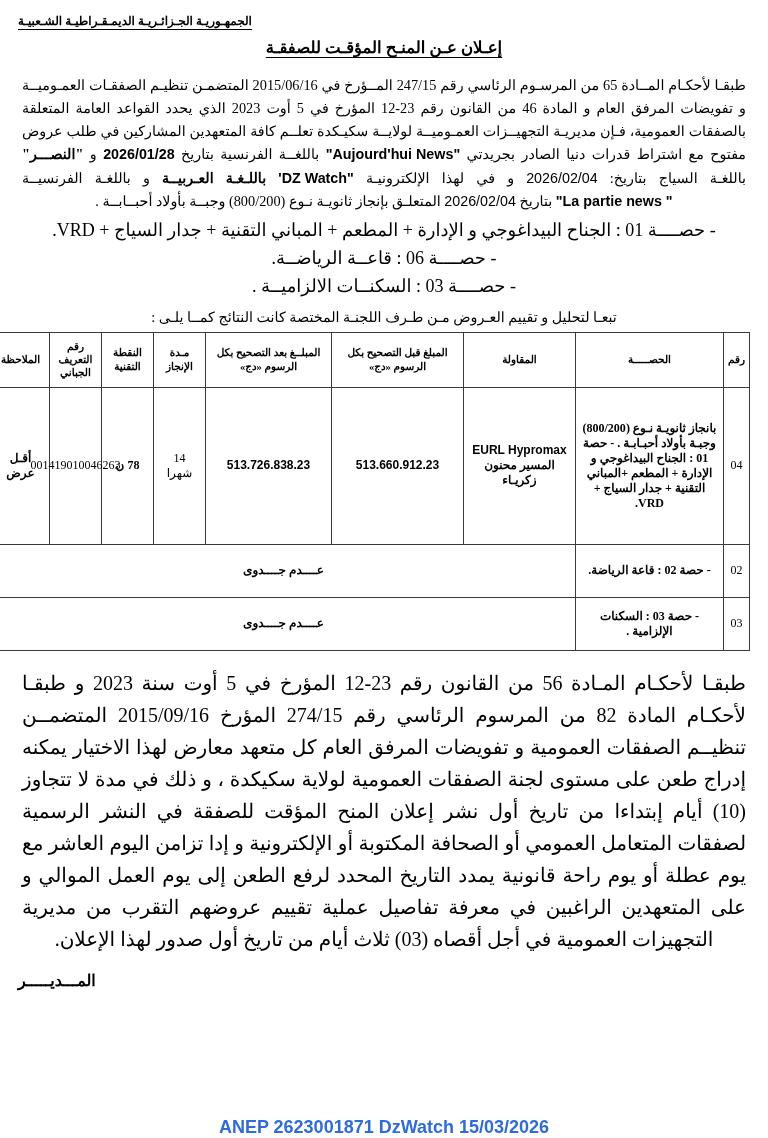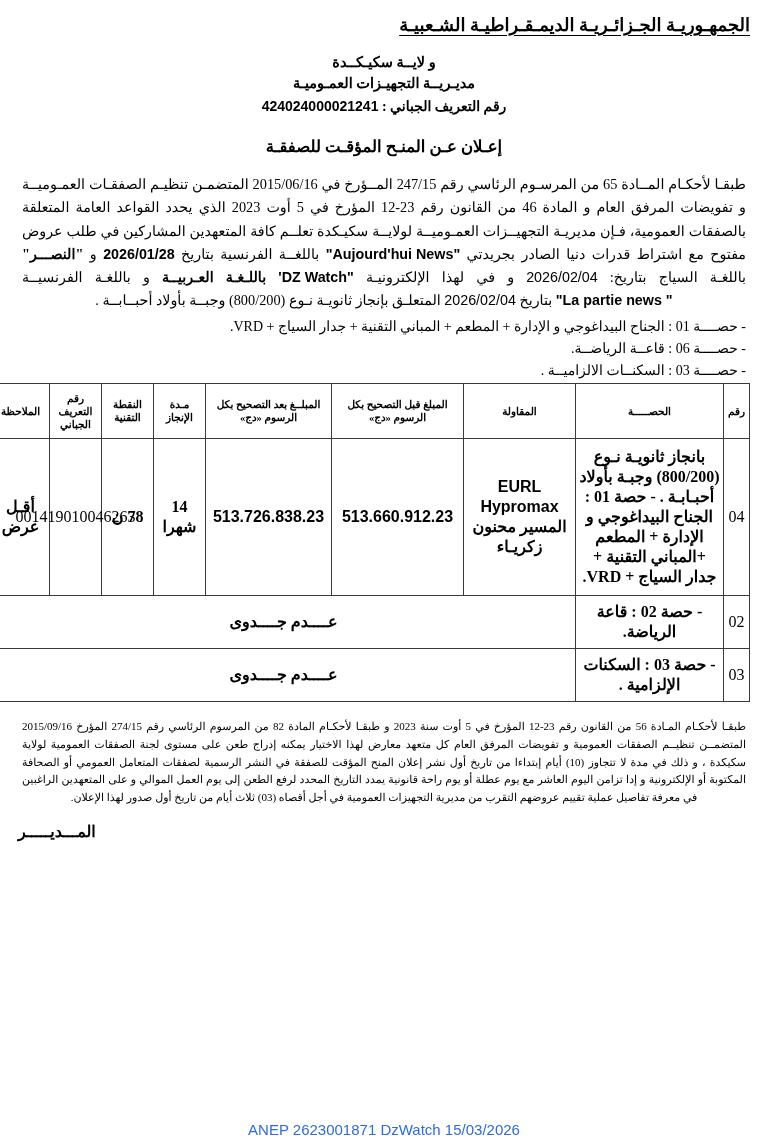--- a/index.html
+++ b/index.html
@@ -18,23 +18,23 @@
   .page {
     position: relative;
     width: 768px;
     height: 1138px;
     box-sizing: border-box;
     padding: 0 18px;
   }
 
   
   .doc-title {
-    text-align: right;
-    font-weight: bold;
-    font-size: 18px;
+    text-align: left;
+    font-weight: bold;
+    font-size: 12px;
     letter-spacing: 0.5px;
     margin-top: 14px;
     text-decoration: underline;
     text-underline-offset: 4px;
   }
   .header-lines {
     text-align: center;
     margin-top: 16px;
     line-height: 1.45;
   }
@@ -46,45 +46,46 @@
   .header-lines .hl-tax {
     font-weight: bold;
     font-size: 14px;
     margin-top: 2px;
   }
 
   .main-title {
     text-align: center;
     font-weight: bold;
     font-size: 16.5px;
-    margin-top: 20px;
+    margin-top: 9px;
+    text-decoration: underline;
     text-underline-offset: 4px;
     letter-spacing: 0.3px;
   }
 
   
   .para {
     font-size: 14.3px;
     line-height: 1.62;
     text-align: justify;
     text-align-last: center;
     margin: 16px 4px 0 4px;
   }
   .para b, .para .bold { font-weight: bold; }
   .ltr {
     direction: ltr;
     unicode-bidi: isolate;
     display: inline-block;
     font-family: "Liberation Sans", sans-serif;
   }
   .lots {
-    font-size: 14px;
+    font-size: 18px;
     line-height: 1.55;
     margin: 4px 4px 0 4px;
-    text-align: right;
+    text-align: center;
   }
   .lots .lot-line { display: block; }
   .results-line {
     font-size: 14.3px;
     margin: 8px 4px 6px 4px;
     text-align: center;
   }
 
   
   table.results {
@@ -93,21 +94,21 @@
     table-layout: fixed;
     margin-top: 2px;
     direction: rtl;
   }
   table.results th,
   table.results td {
     border: 1px solid #3a3a3a;
     text-align: center;
     vertical-align: middle;
     padding: 2px 3px;
-    font-size: 16px;
+    font-size: 12px;
     line-height: 1.25;
   }
   table.results th {
     font-weight: bold;
     font-size: 10.5px;
     height: 50px;
   }
   .col-num     { width: 26px; }
   .col-lot     { width: 148px; }
   .col-firm    { width: 112px; }
@@ -136,21 +137,21 @@
     direction: ltr;
     display: block;
   }
   td.cell-amount {
     font-family: "Liberation Sans", sans-serif;
     font-weight: bold;
     font-size: 12.5px;
     direction: ltr;
   }
   td.cell-dur {
-    font-weight: bold;
+    font-weight: normal;
     font-size: 12.5px;
     line-height: 1.25;
   }
   td.cell-tech { font-weight: bold; font-size: 12.5px; }
   .tax-wrap {
     height: 150px;
     display: flex;
     align-items: center;
     justify-content: center;
   }
@@ -159,21 +160,21 @@
     font-weight: bold;
     font-size: 13.5px;
     letter-spacing: 3px;
     text-align: center;
   }
   .row-tall td { height: 152px; }
   .row-short td { height: 48px; }
 
   
   .closing {
-    font-size: 11px;
+    font-size: 20px;
     line-height: 1.6;
     text-align: justify;
     text-align-last: center;
     margin: 16px 4px 0 4px;
   }
   .signature {
     margin-top: 16px;
     font-weight: bold;
     font-size: 16px;
     padding-right: 86px;
@@ -182,40 +183,32 @@
   }
 
   
   .footer {
     position: absolute;
     left: 0;
     right: 0;
     bottom: 14px;
     text-align: center;
     font-family: "Liberation Sans", sans-serif;
-    font-weight: normal;
-    font-size: 15px;
+    font-weight: bold;
+    font-size: 18px;
     direction: ltr;
   }
 </style>
 </head>
 <body>
 
 <div class="page">
 
   <div class="doc-title">الجمهـوريـة الجـزائـريـة الديمـقـراطيـة الشـعبيـة</div>
 
-  <div class="header-lines">
-    <div class="hl">و لايــة سكيـكــدة</div>
-    <div class="hl">مديـريــة  التجهيـزات العمـوميـة</div>
-    <div class="hl-tax">
-      <span>رقم التعريف الجباني :</span>
-      <span class="ltr">424024000021241</span>
-    </div>
-  </div>
 
   <div class="main-title">إعـلان  عـن المنـح المؤقـت للصفقـة</div>
 
   <div class="para">
     <span>طبقـا  لأحكـام المــادة 65 من المرسـوم الرئاسي رقم 247/15 المــؤرخ في 2015/06/16 المتضمـن</span>
     <span>تنظيـم الصفقـات العمـوميــة  و تفويضات المرفق العام و المادة 46 من القانون رقم 23-12 المؤرخ في 5 أوت 2023</span>
     <span>الذي يحدد القواعد العامة المتعلقة بالصفقات العمومية، فـإن مديريـة التجهيــزات العمـوميــة لولايــة سكيـكدة تعلــم</span>
     <span>كافة المتعهدين المشاركين في طلب عروض مفتوح مع اشتراط قدرات دنيا الصادر بجريدتي</span>
     <b class="ltr">"Aujourd'hui News"</b>
     <span>باللغــة الفرنسية بتاريخ</span>
@@ -234,20 +227,21 @@
     <span class="ltr">2026/02/04</span>
     <span>المتعلـق بإنجاز ثانويـة نـوع (800/200) وجبــة بأولاد أحبــابــة .</span>
   </div>
 
   <div class="lots">
     <span class="lot-line">- حصــــة 01 : الجناح البيداغوجي و الإدارة + المطعم + المباني التقنية + جدار السياج  + VRD.</span>
     <span class="lot-line">- حصــــة 06 : قاعــة الرياضــة.</span>
     <span class="lot-line">- حصــــة 03 : السكنــات الالزاميــة .</span>
   </div>
 
+  <div class="results-line">تبعـا لتحليل و تقييم العـروض مـن طـرف اللجنـة المختصة كانت النتائج كمــا يلـى :</div>
 
   <table class="results">
     <colgroup>
       <col class="col-num">
         <col class="col-lot">
         <col class="col-firm">
       <col class="col-before">
         <col class="col-after">
         <col class="col-dur">
       <col class="col-tech">

